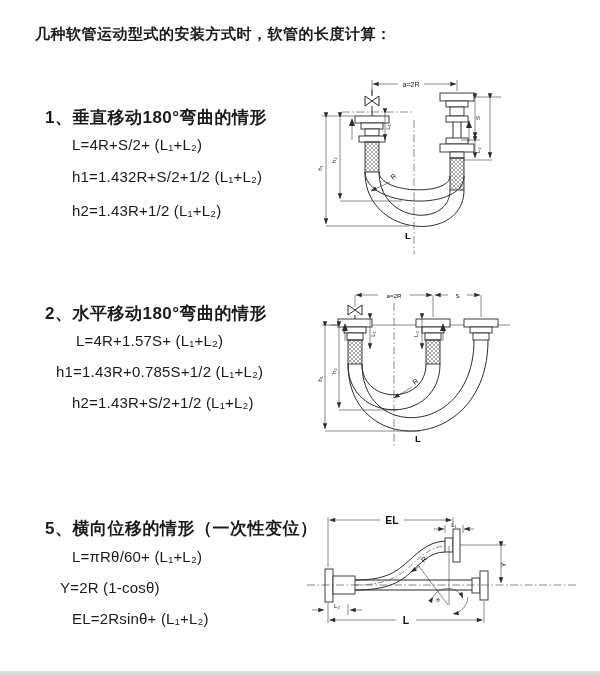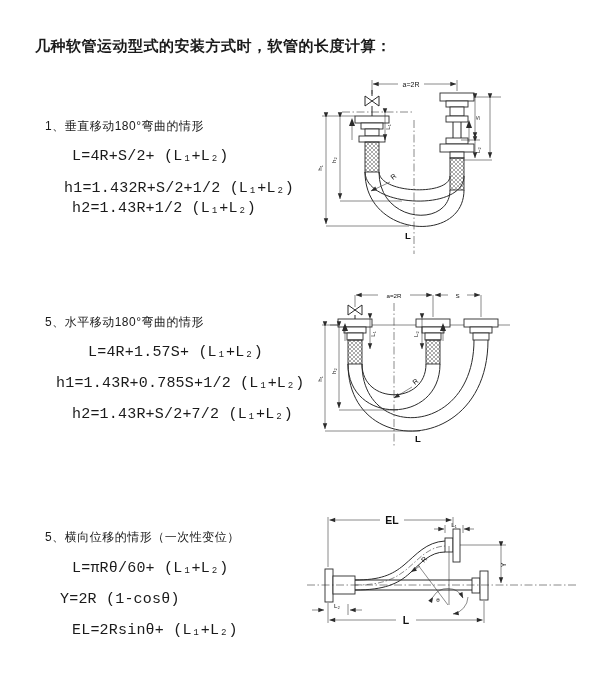--- a/index.html
+++ b/index.html
@@ -1,23 +1,23 @@
 <!DOCTYPE html>
 <html><head>
 <meta charset="utf-8">
 <style>
   html,body{margin:0;padding:0;}
   body{
     width:600px;height:675px;position:relative;background:#ffffff;
     font-family:"Liberation Sans","DejaVu Sans",sans-serif;color:#1a1a1a;overflow:hidden;
   }
-  .abs{position:absolute;margin-top:12px;}
+  .abs{position:absolute;}
   .title{left:35px;top:25px;font-size:15px;font-weight:bold;letter-spacing:.5px;}
-  .sec-heading{font-size:12px;font-weight:normal;letter-spacing:.5px;white-space:nowrap;}
-  .formula{font-size:15px;font-weight:normal;letter-spacing:.2px;white-space:nowrap;font-family:Liberation Mono, monospace;}
+  .sec-heading{font-size:17px;font-weight:bold;letter-spacing:.5px;white-space:nowrap;}
+  .formula{font-size:15px;font-weight:normal;letter-spacing:.2px;white-space:nowrap;}
   .diagram{position:absolute;}
   svg text{fill:#111;font-family:"Liberation Sans","DejaVu Sans",sans-serif;}
   .ln{stroke:#2b2b2b;stroke-width:1;fill:none;}
   .thin{stroke:#2b2b2b;stroke-width:.55;fill:none;}
   .dim{stroke:#2b2b2b;stroke-width:.55;fill:none;}
   .cl{stroke:#2b2b2b;stroke-width:.55;fill:none;stroke-dasharray:8 2.5 1.5 2.5;}
   .hcl{stroke:#2b2b2b;stroke-width:.55;fill:none;stroke-dasharray:6 2 1.5 2;}
   .fl{fill:#fff;stroke:#2b2b2b;stroke-width:.9;}
   .htb{stroke:#2b2b2b;stroke-width:.9;}
   .t6{font-size:6.2px;}
@@ -26,27 +26,27 @@
   .t10{font-size:10.5px;font-weight:bold;}
   .bottom-edge{left:0;top:671px;width:600px;height:4px;background:#dcdcdc;}
 </style>
 </head>
 <body>
 
 <div class="abs title">几种软管运动型式的安装方式时，软管的长度计算：</div>
 
 <div class="abs sec-heading" style="left:45px;top:106px">1、垂直移动180°弯曲的情形</div>
 <div class="abs formula" style="left:72px;top:136px">L=4R+S/2+ (L₁+L₂)</div>
-<div class="abs formula" style="left:64px;top:168px">h1=1.432R+S/2+1/2 (L₁+L₂)</div>
-<div class="abs formula" style="left:72px;top:188px">h2=1.43R+1/2 (L₁+L₂)</div>
-
-<div class="abs sec-heading" style="left:45px;top:302px">5、水平移动180°弯曲的情形</div>
-<div class="abs formula" style="left:88px;top:332px">L=4R+1.57S+ (L₁+L₂)</div>
+<div class="abs formula" style="left:72px;top:168px">h1=1.432R+S/2+1/2 (L₁+L₂)</div>
+<div class="abs formula" style="left:72px;top:202px">h2=1.43R+1/2 (L₁+L₂)</div>
+
+<div class="abs sec-heading" style="left:45px;top:302px">2、水平移动180°弯曲的情形</div>
+<div class="abs formula" style="left:76px;top:332px">L=4R+1.57S+ (L₁+L₂)</div>
 <div class="abs formula" style="left:56px;top:363px">h1=1.43R+0.785S+1/2 (L₁+L₂)</div>
-<div class="abs formula" style="left:72px;top:394px">h2=1.43R+S/2+7/2 (L₁+L₂)</div>
+<div class="abs formula" style="left:72px;top:394px">h2=1.43R+S/2+1/2 (L₁+L₂)</div>
 
 <div class="abs sec-heading" style="left:45px;top:517px">5、横向位移的情形（一次性变位）</div>
 <div class="abs formula" style="left:72px;top:548px">L=πRθ/60+ (L₁+L₂)</div>
 <div class="abs formula" style="left:60px;top:579px">Y=2R (1-cosθ)</div>
 <div class="abs formula" style="left:72px;top:610px">EL=2Rsinθ+ (L₁+L₂)</div>
 
 <svg class="diagram" style="left:312px;top:68px" width="280" height="200" viewBox="0 0 280 200">
   <defs>
     <marker id="ar1" markerWidth="7" markerHeight="6" refX="6.2" refY="3" orient="auto" markerUnits="userSpaceOnUse">
       <path d="M0.5,0.8 L6.4,3 L0.5,5.2 Z" fill="#2b2b2b"></path>

